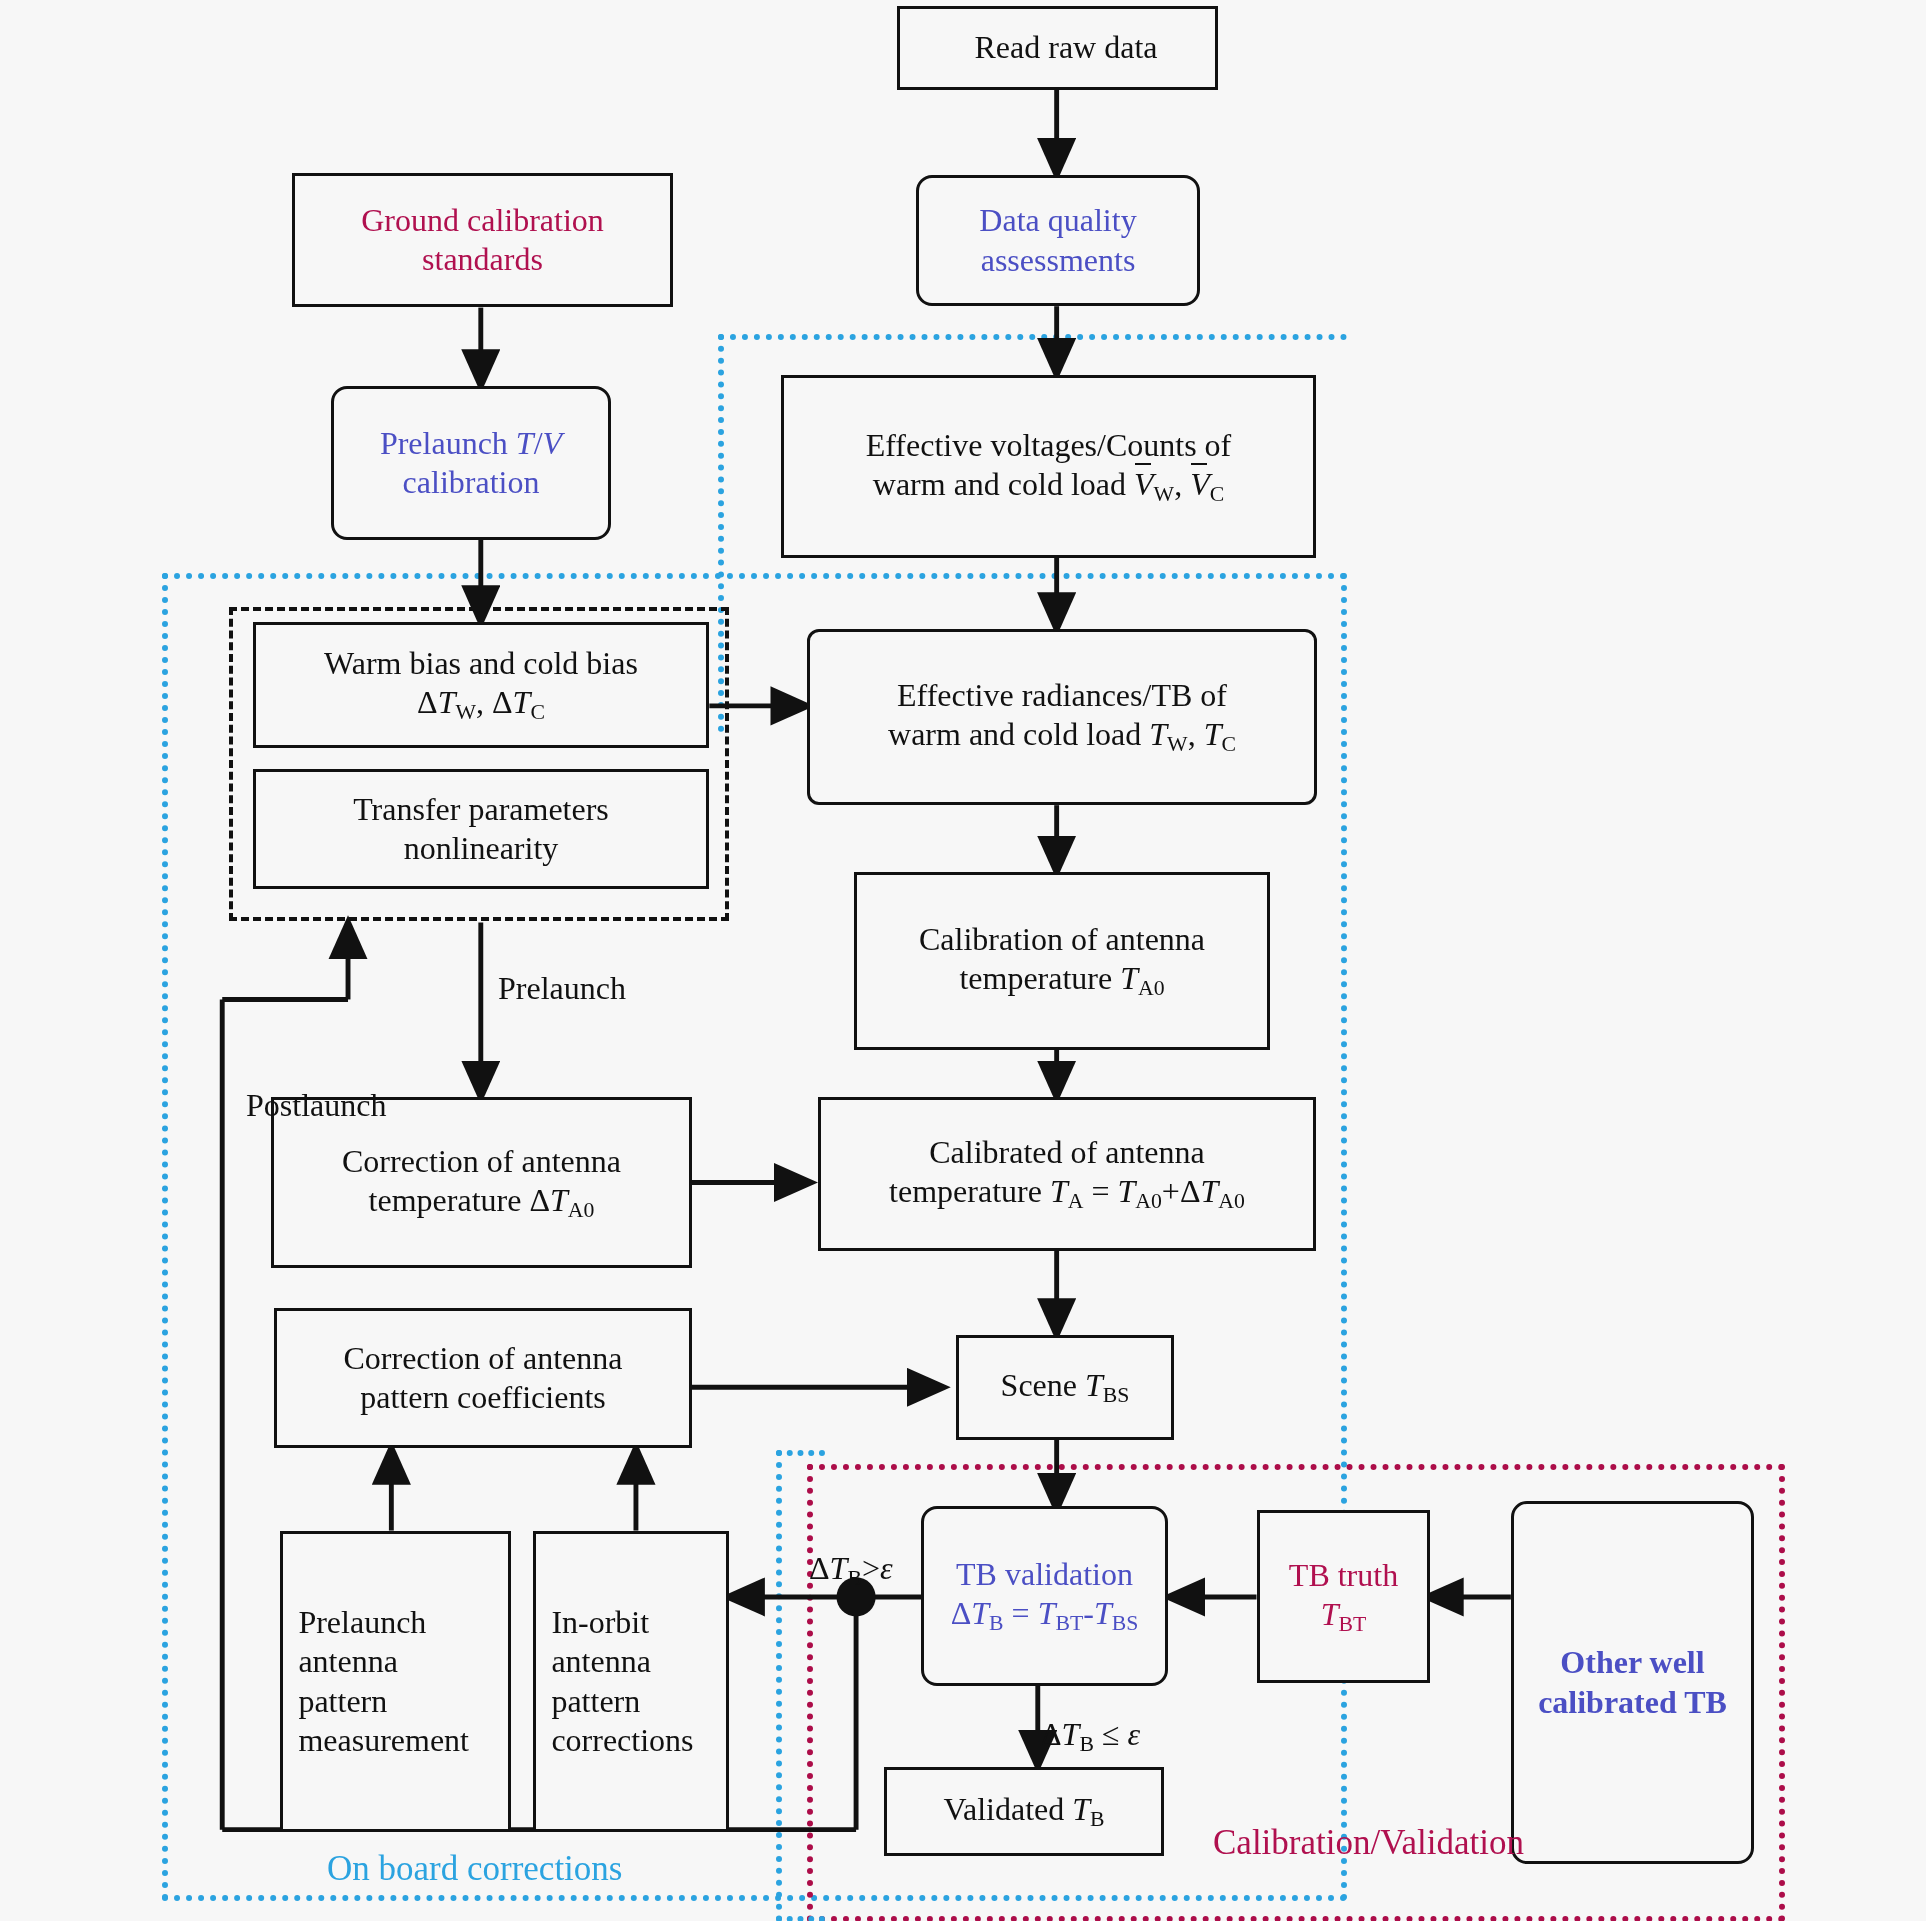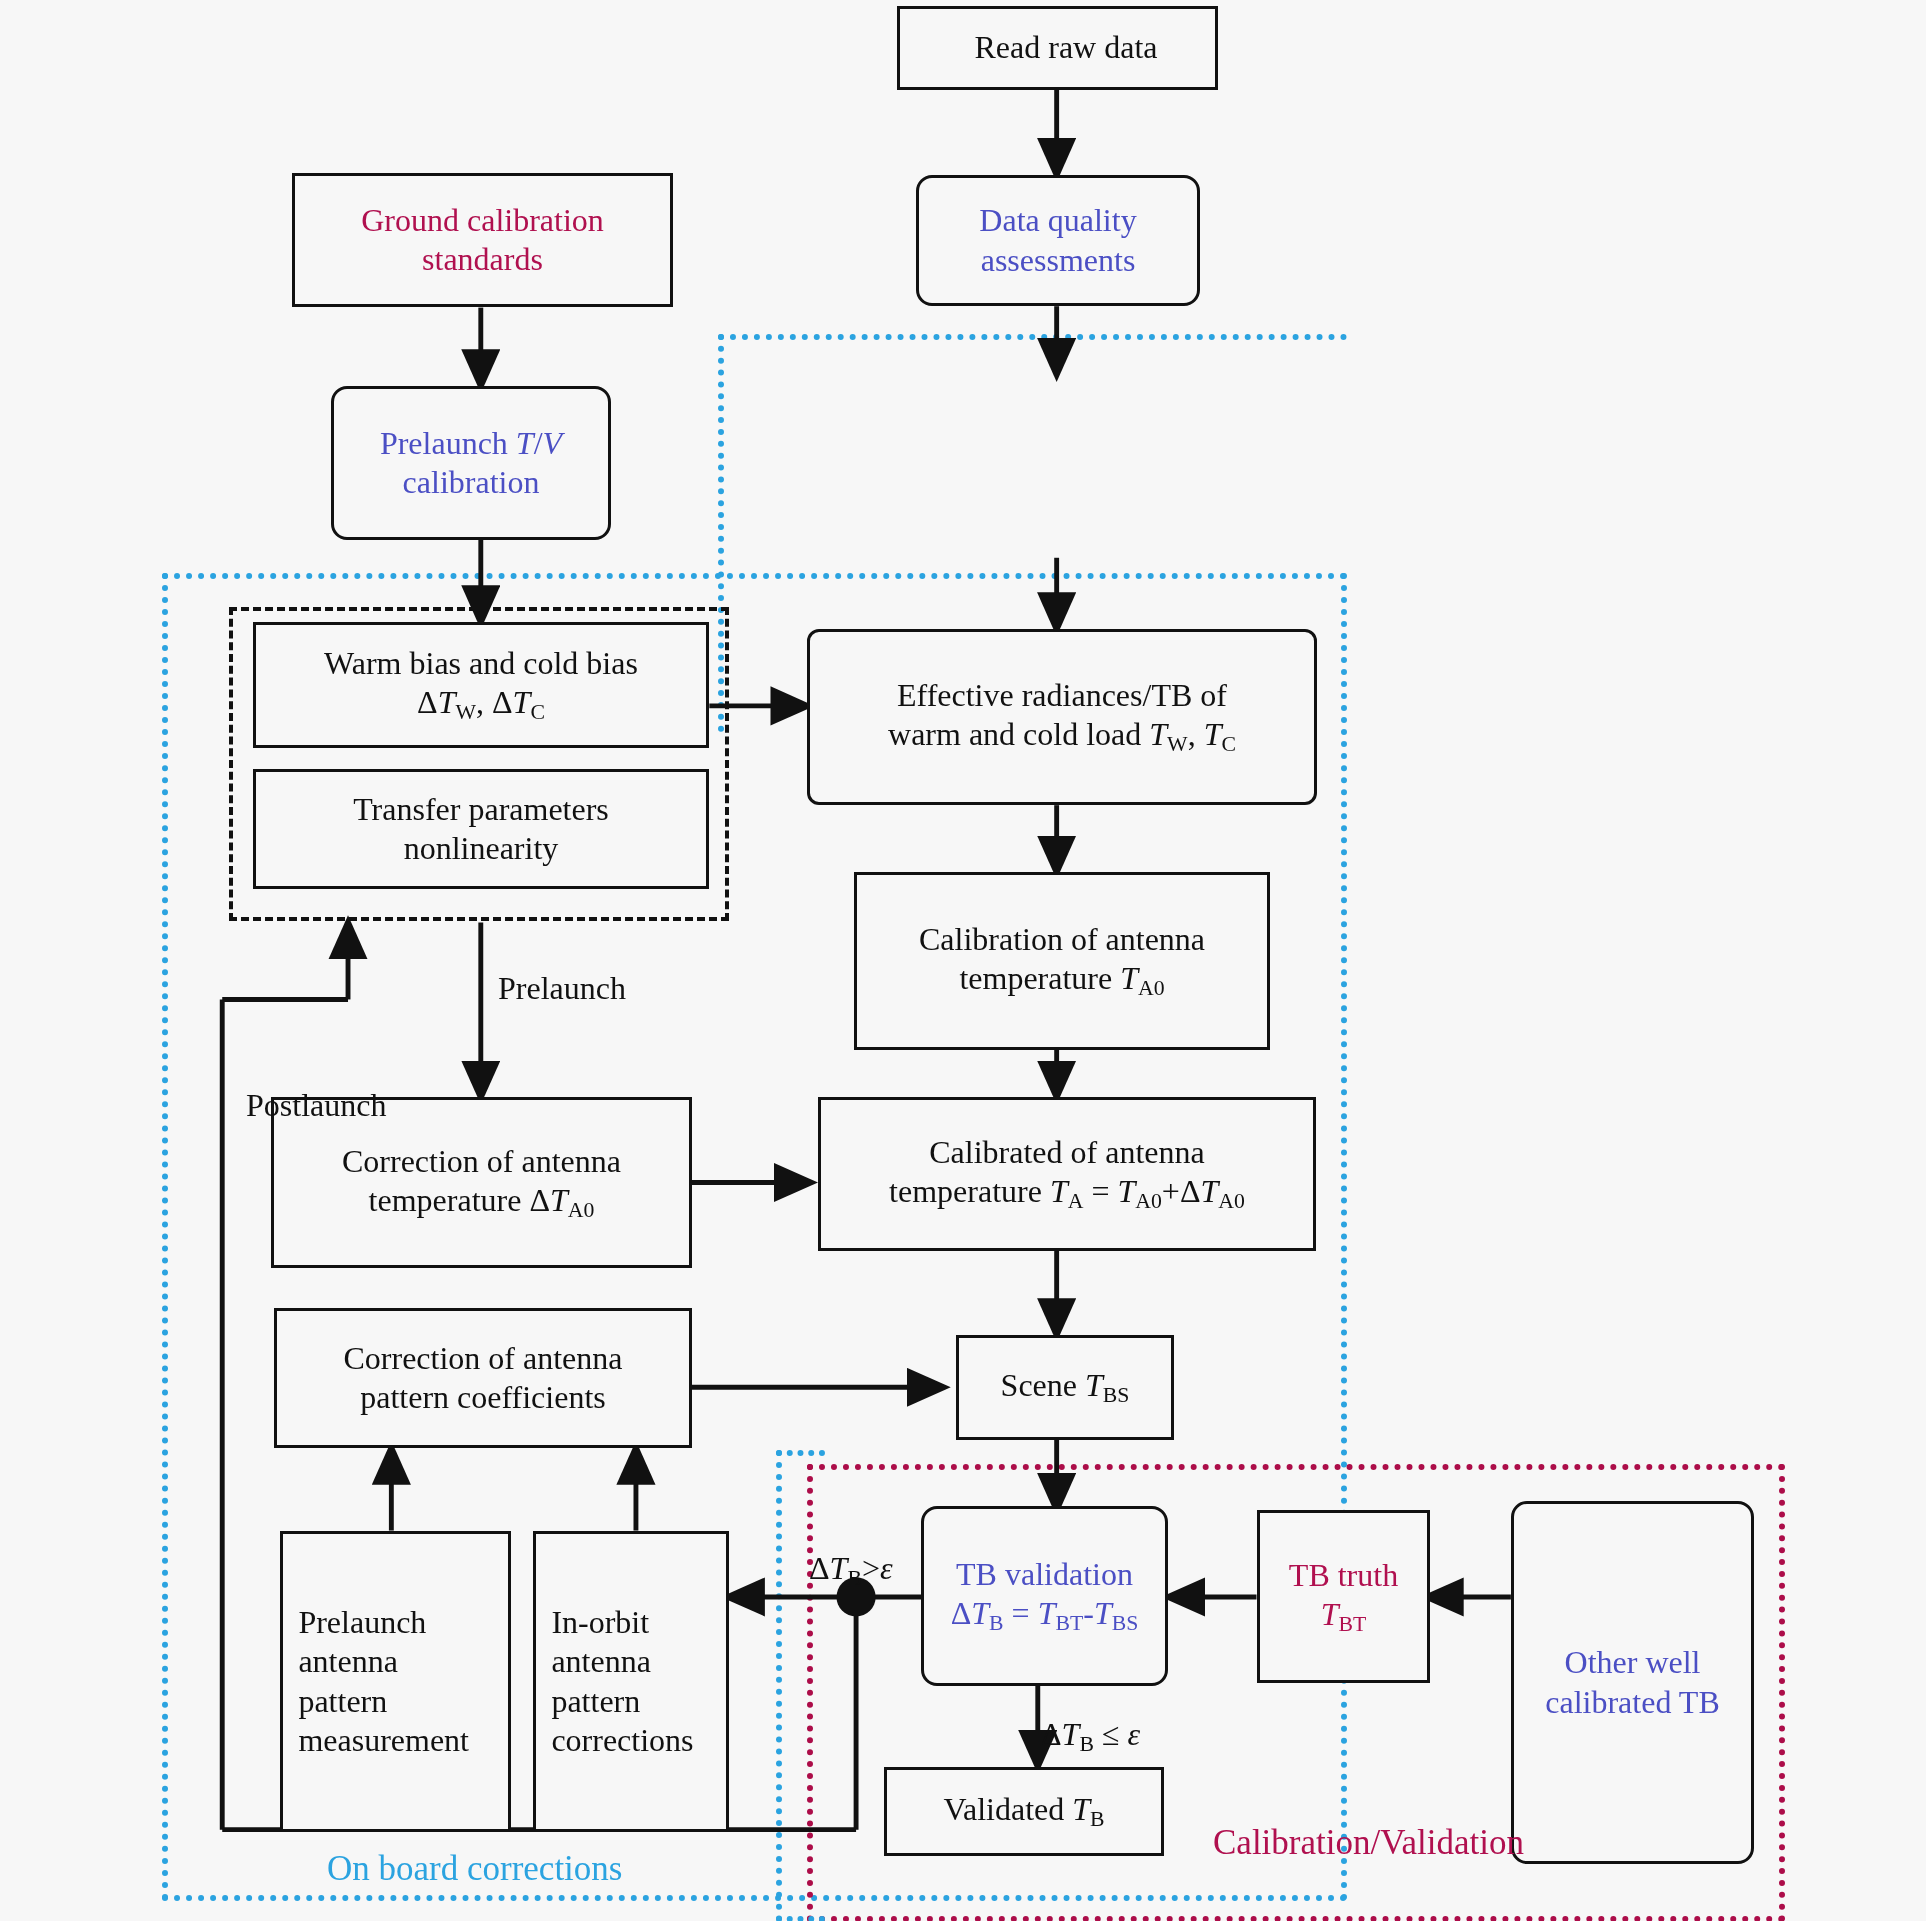--- a/index.html
+++ b/index.html
@@ -104,20 +104,23 @@
   </div>
 
   <div class="box red" style="left:292px;top:173px;width:381px;height:134px;">
     <span>Ground calibration<br>standards</span>
   </div>
 
   <div class="box rounded blue" style="left:331px;top:386px;width:280px;height:154px;">
     <span>Prelaunch <span class="it">T</span>/<span class="it">V</span><br>calibration</span>
   </div>
 
+  <div class="box" style="left:781px;top:375px;width:535px;height:183px;">
+    <span>Effective voltages/Counts of<br>warm and cold load <span class="ovl it">V</span><span class="sub">W</span>, <span class="ovl it">V</span><span class="sub">C</span></span>
+  </div>
 
   <div class="box" style="left:807px;top:629px;width:510px;height:176px;border-radius:12px;">
     <span>Effective radiances/TB of<br>warm and cold load <span class="it">T</span><span class="sub">W</span>, <span class="it">T</span><span class="sub">C</span></span>
   </div>
 
   <div class="box" style="left:253px;top:622px;width:456px;height:126px;">
     <span>Warm bias and cold bias<br>Δ<span class="it">T</span><span class="sub">W</span>, Δ<span class="it">T</span><span class="sub">C</span></span>
   </div>
 
   <div class="box" style="left:253px;top:769px;width:456px;height:120px;">
@@ -153,21 +156,21 @@
   </div>
 
   <div class="box rounded blue" style="left:921px;top:1506px;width:247px;height:180px;">
     <span>TB validation<br>Δ<span class="it">T</span><span class="sub">B</span> = <span class="it">T</span><span class="sub">BT</span>-<span class="it">T</span><span class="sub">BS</span></span>
   </div>
 
   <div class="box red" style="left:1257px;top:1510px;width:173px;height:173px;">
     <span>TB truth<br><span class="it">T</span><span class="sub">BT</span></span>
   </div>
 
-  <div class="box rounded blue" style="left:1511px;top:1501px;width:243px;height:363px;">
+  <div class="box rounded blue" style="left:1511px;top:1501px;width:243px;height:363px;font-weight:bold;">
     <span>Other well<br>calibrated TB</span>
   </div>
 
   <div class="box" style="left:884px;top:1767px;width:280px;height:89px;">
     <span>Validated <span class="it">T</span><span class="sub">B</span></span>
   </div>
 
   <div class="lbl" style="left:498px;top:970px;">
     <span>Prelaunch</span>
   </div>

